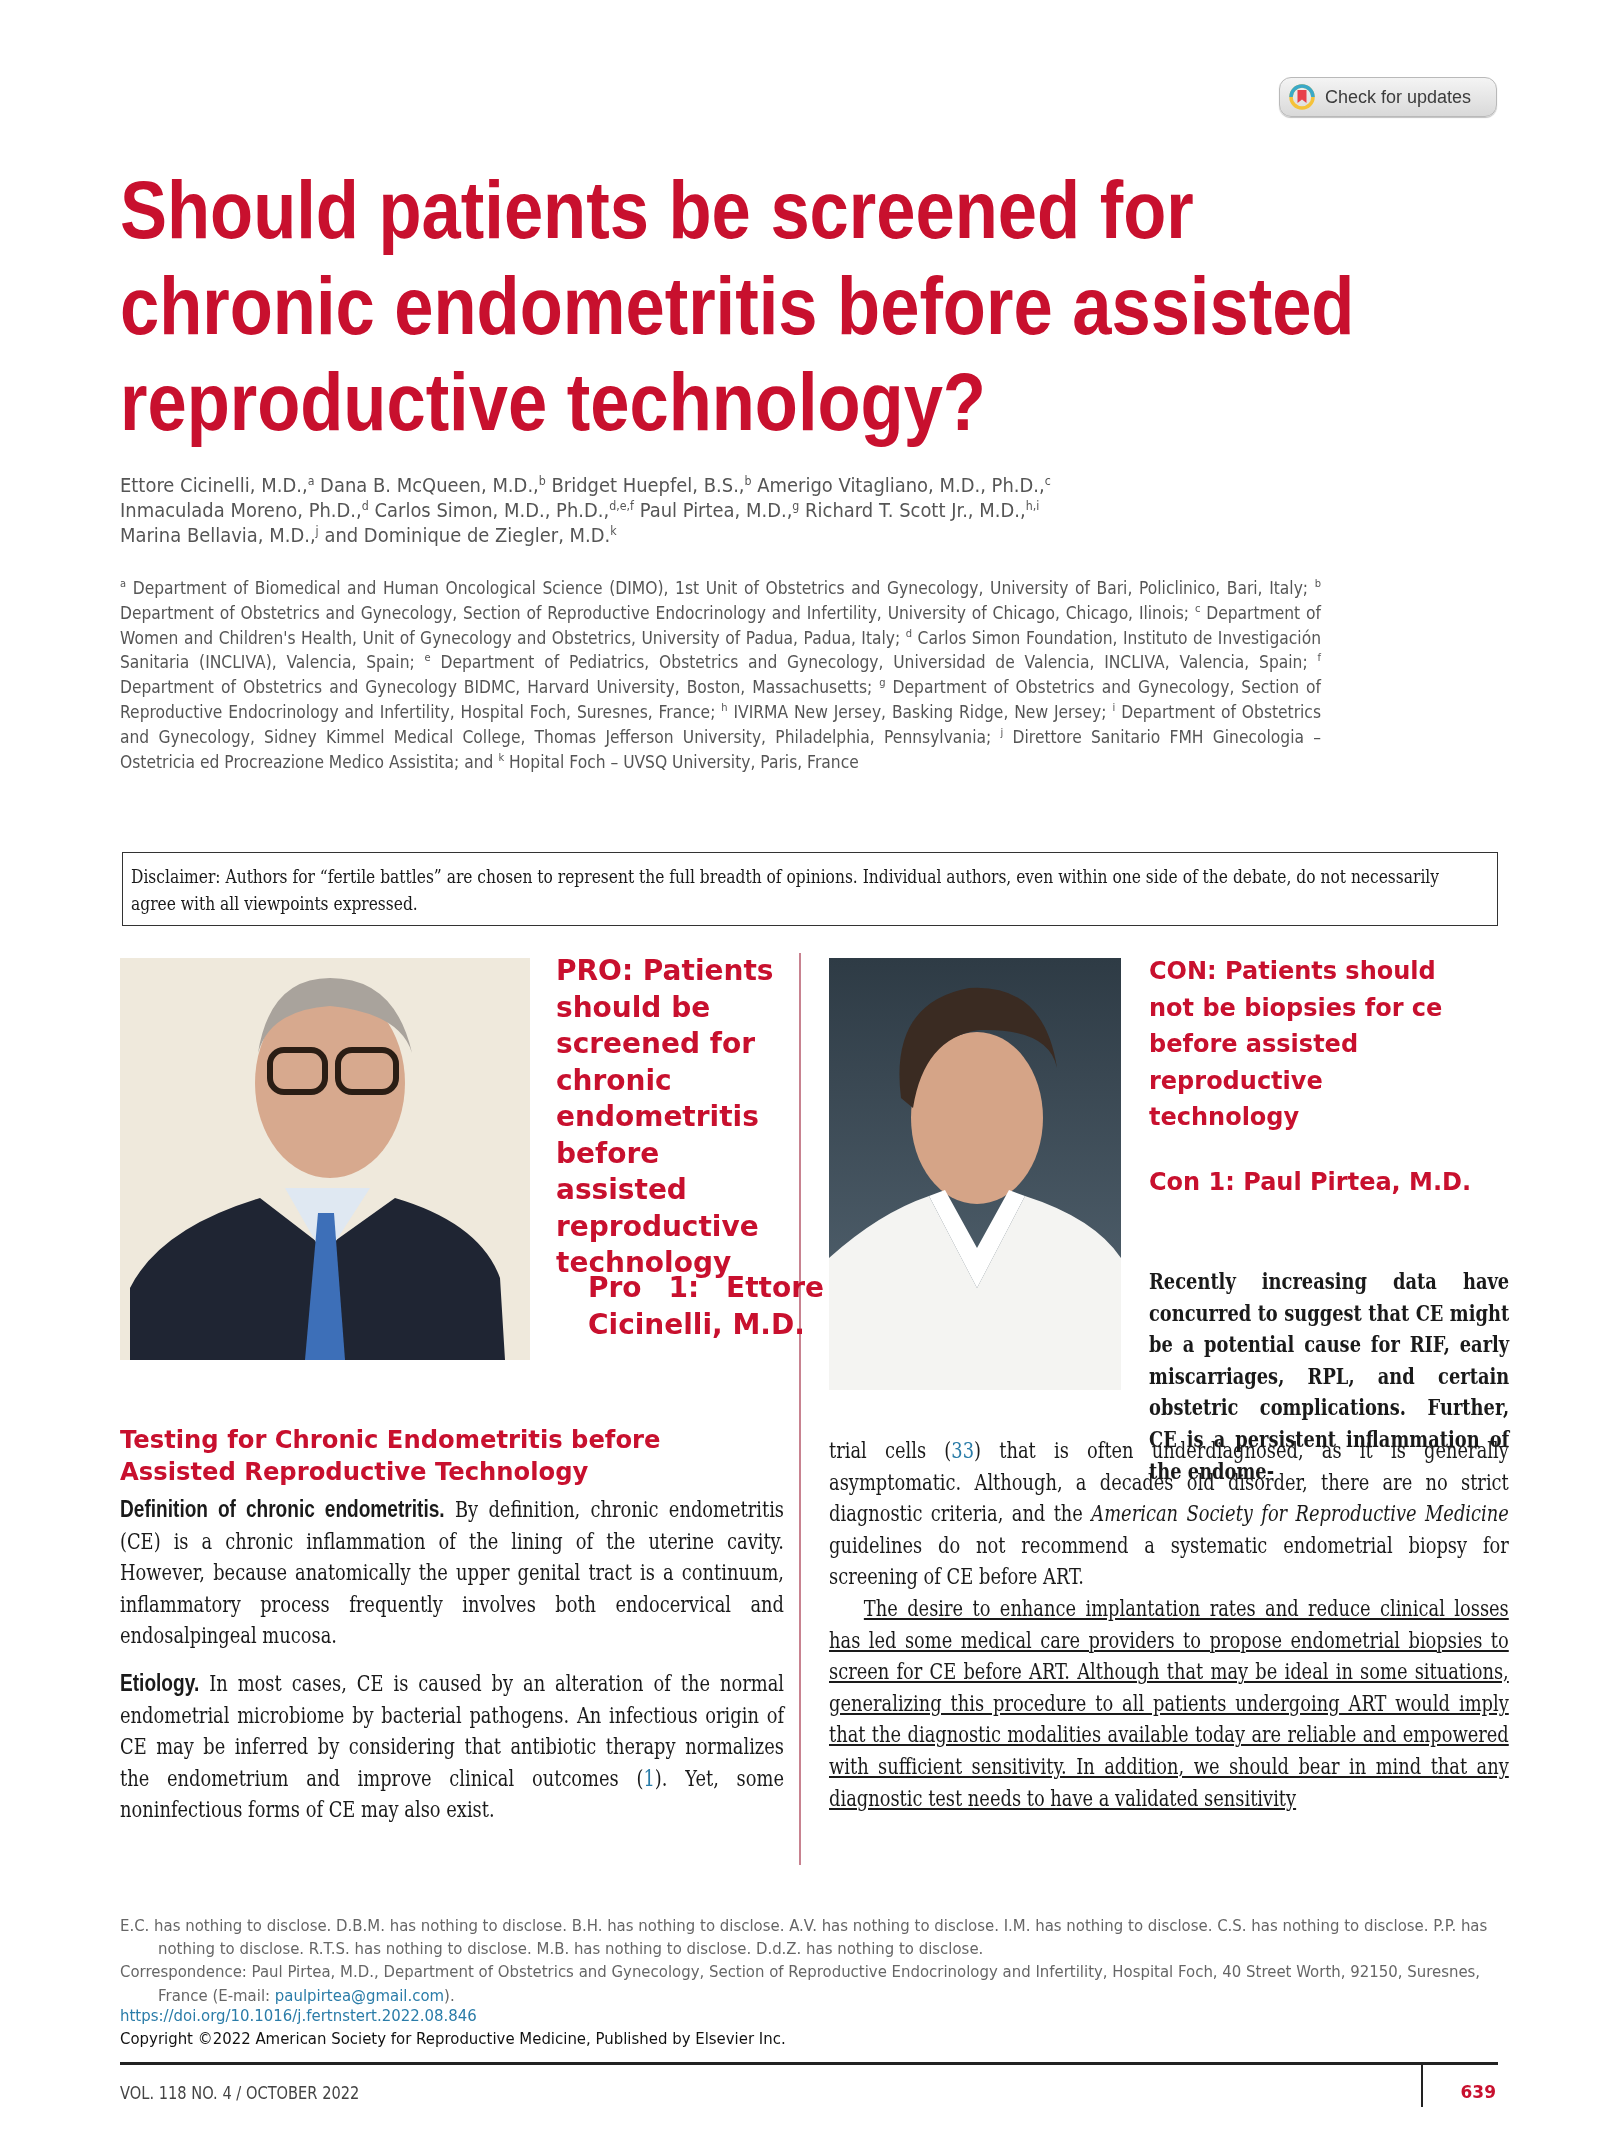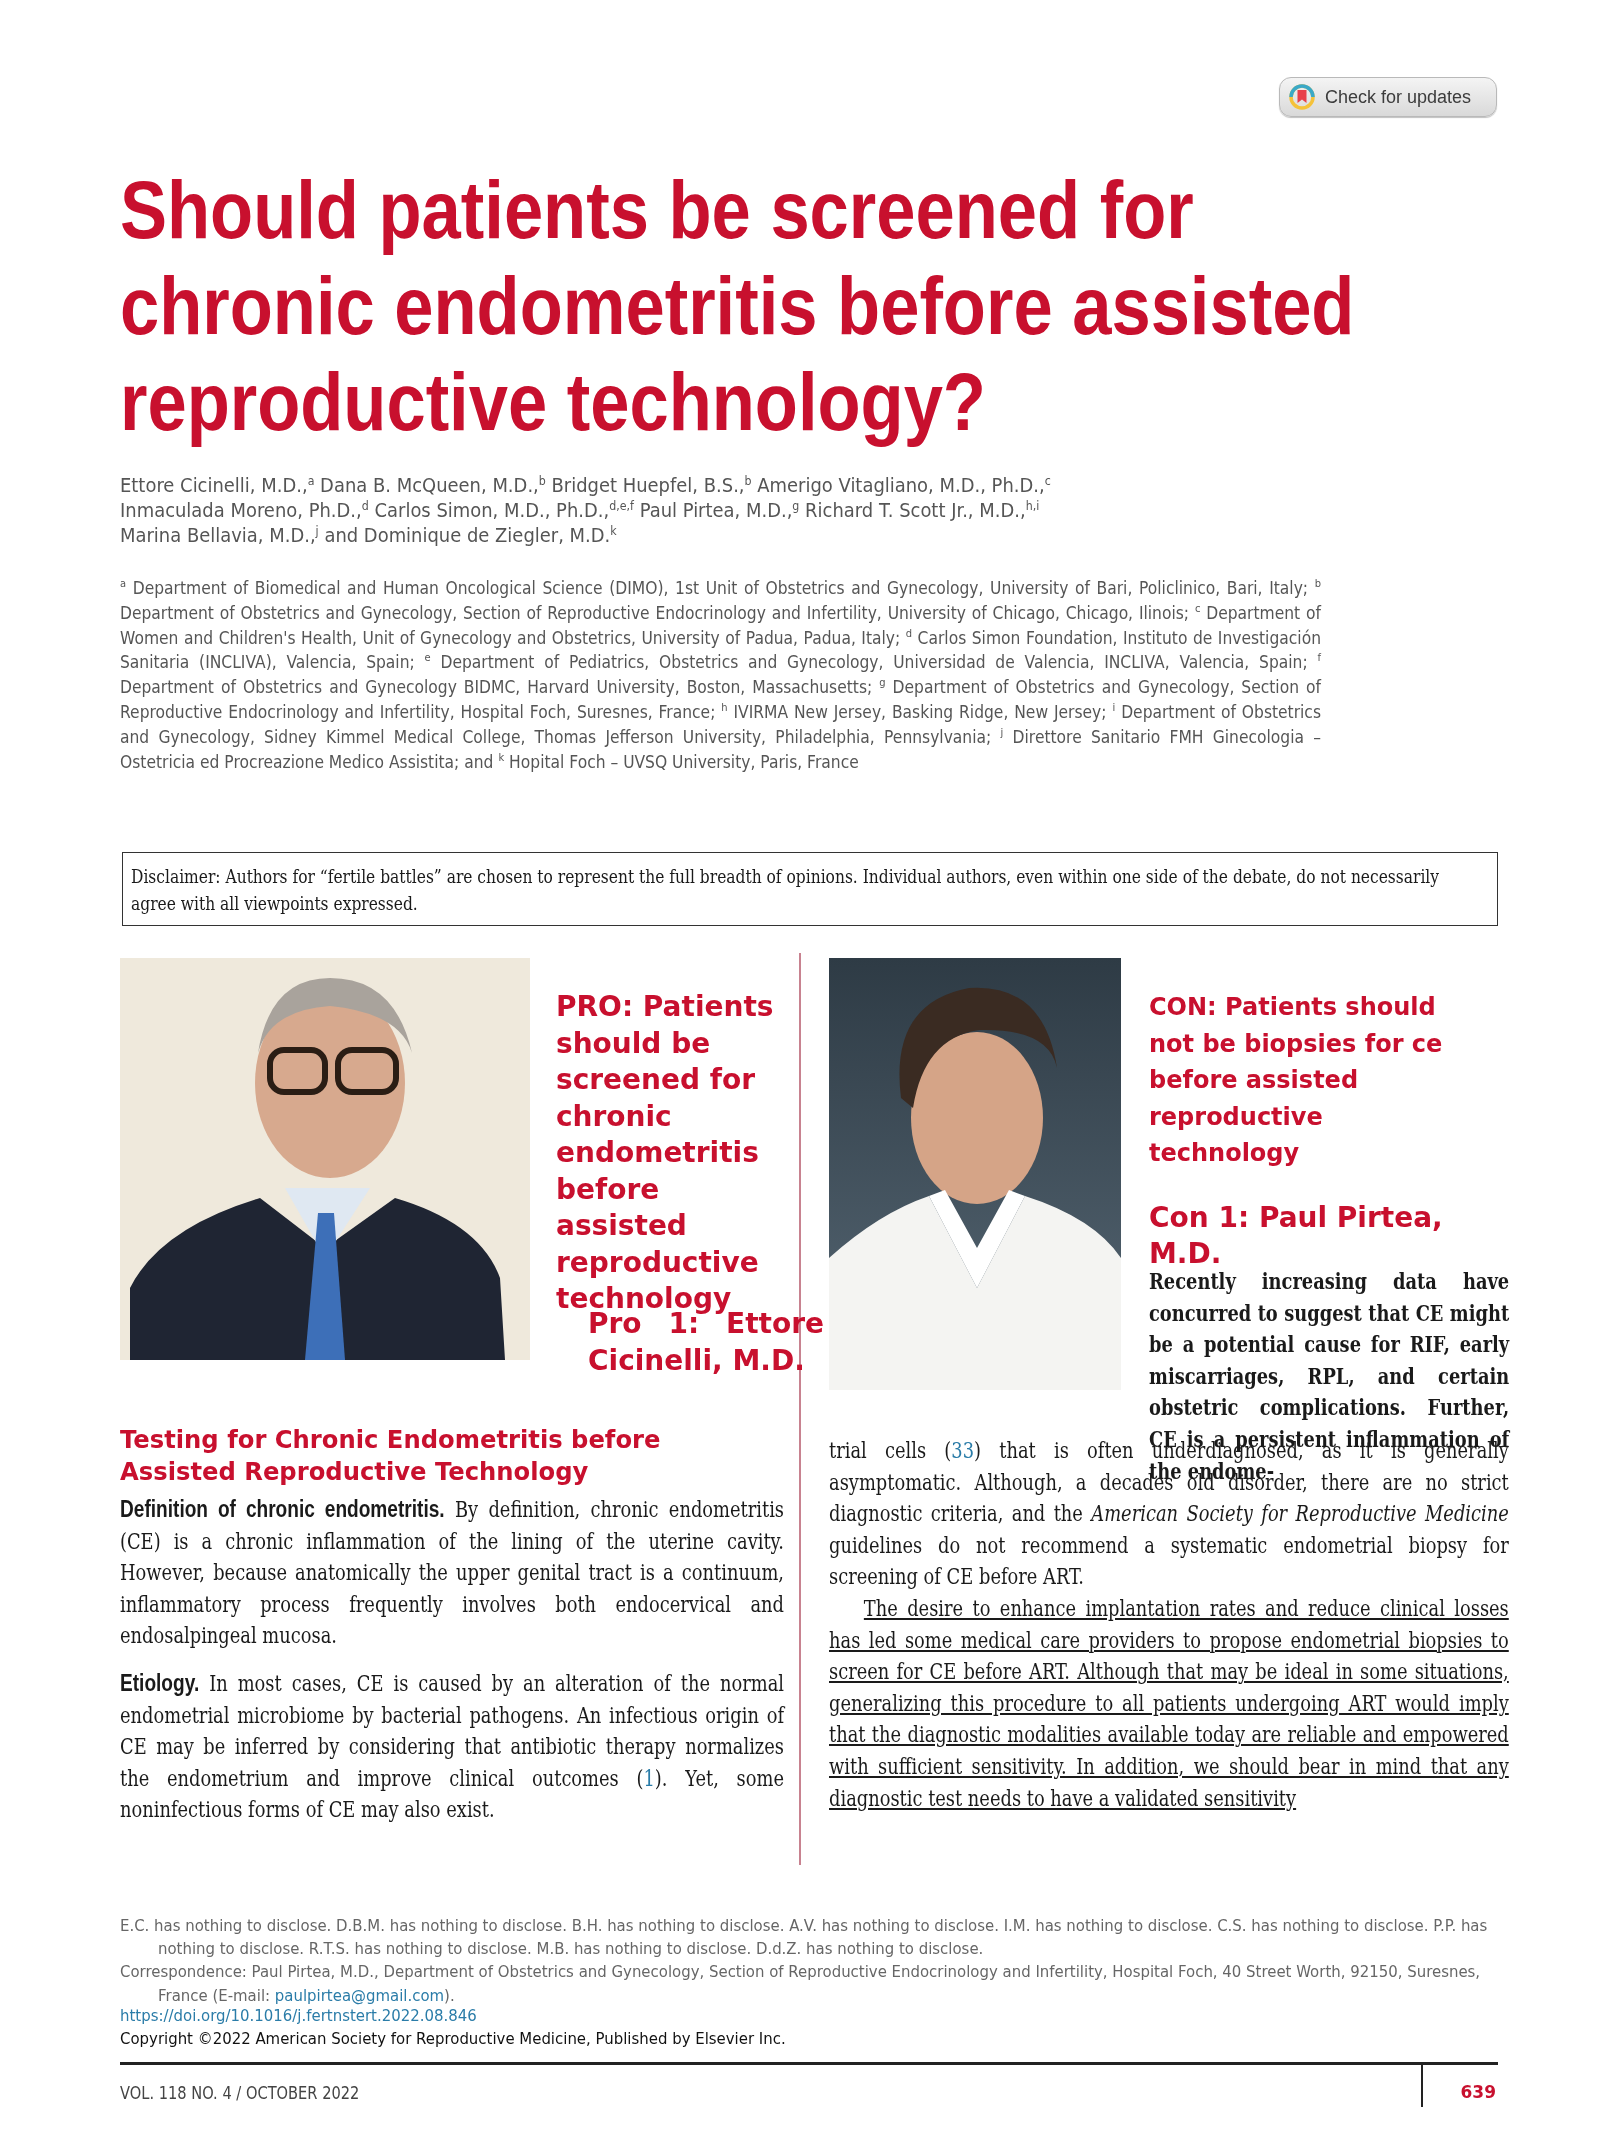--- a/index.html
+++ b/index.html
@@ -32,26 +32,26 @@
 
   
   #divider { left: 799px; top: 953px; width: 2px; height: 912px; background: #c88290; }
 
   
   .photo { overflow: hidden; }
   #photo-pro { left: 120px; top: 958px; width: 410px; height: 402px; background: #efe9dc; }
   #photo-con { left: 829px; top: 958px; width: 292px; height: 432px; background: linear-gradient(180deg,#2f3c46 0%,#4a5b69 55%,#556573 100%); }
 
   
-  .redhead { font-family: "DejaVu Sans", sans-serif; font-weight: bold; color: #c8102e; margin-top: 36px; }
+  .redhead { font-family: "DejaVu Sans", sans-serif; font-weight: bold; color: #c8102e; }
   #pro-head { left: 556px; top: 953px; width: 240px; font-size: 28px; line-height: 36.5px; }
   #pro-sub { left: 588px; top: 1270px; width: 236px; font-size: 28px; line-height: 36.5px; }
   #pro-sub .j { display: flex; justify-content: space-between; }
   #con-head { left: 1149px; top: 953px; width: 360px; font-size: 24px; line-height: 36.5px; }
-  #con-sub { left: 1149px; top: 1164px; width: 360px; font-size: 28px; line-height: 36px; }
+  #con-sub { left: 1149px; top: 1164px; width: 360px; font-size: 24px; line-height: 36px; }
 
   #section-head { left: 120px; top: 1424px; width: 680px; font-family: "DejaVu Sans", sans-serif; font-weight: bold; color: #c8102e; font-size: 25px; line-height: 32px; transform: scaleX(0.97); transform-origin: left top; }
 
   
   .bodytext { font-family: "DejaVu Serif", serif; font-size: 21.5px; line-height: 31.6px; color: #1a1a1a; text-align: justify; }
   .bodytext .in { display: block; transform: scaleX(0.83); transform-origin: left top; }
   .runin { font-family: "Liberation Sans", sans-serif; font-weight: bold; font-size: 23px; }
   .ref { color: #2a7ca8; }
 
   #pro-p1 { left: 120px; top: 1494px; width: 664px; }

